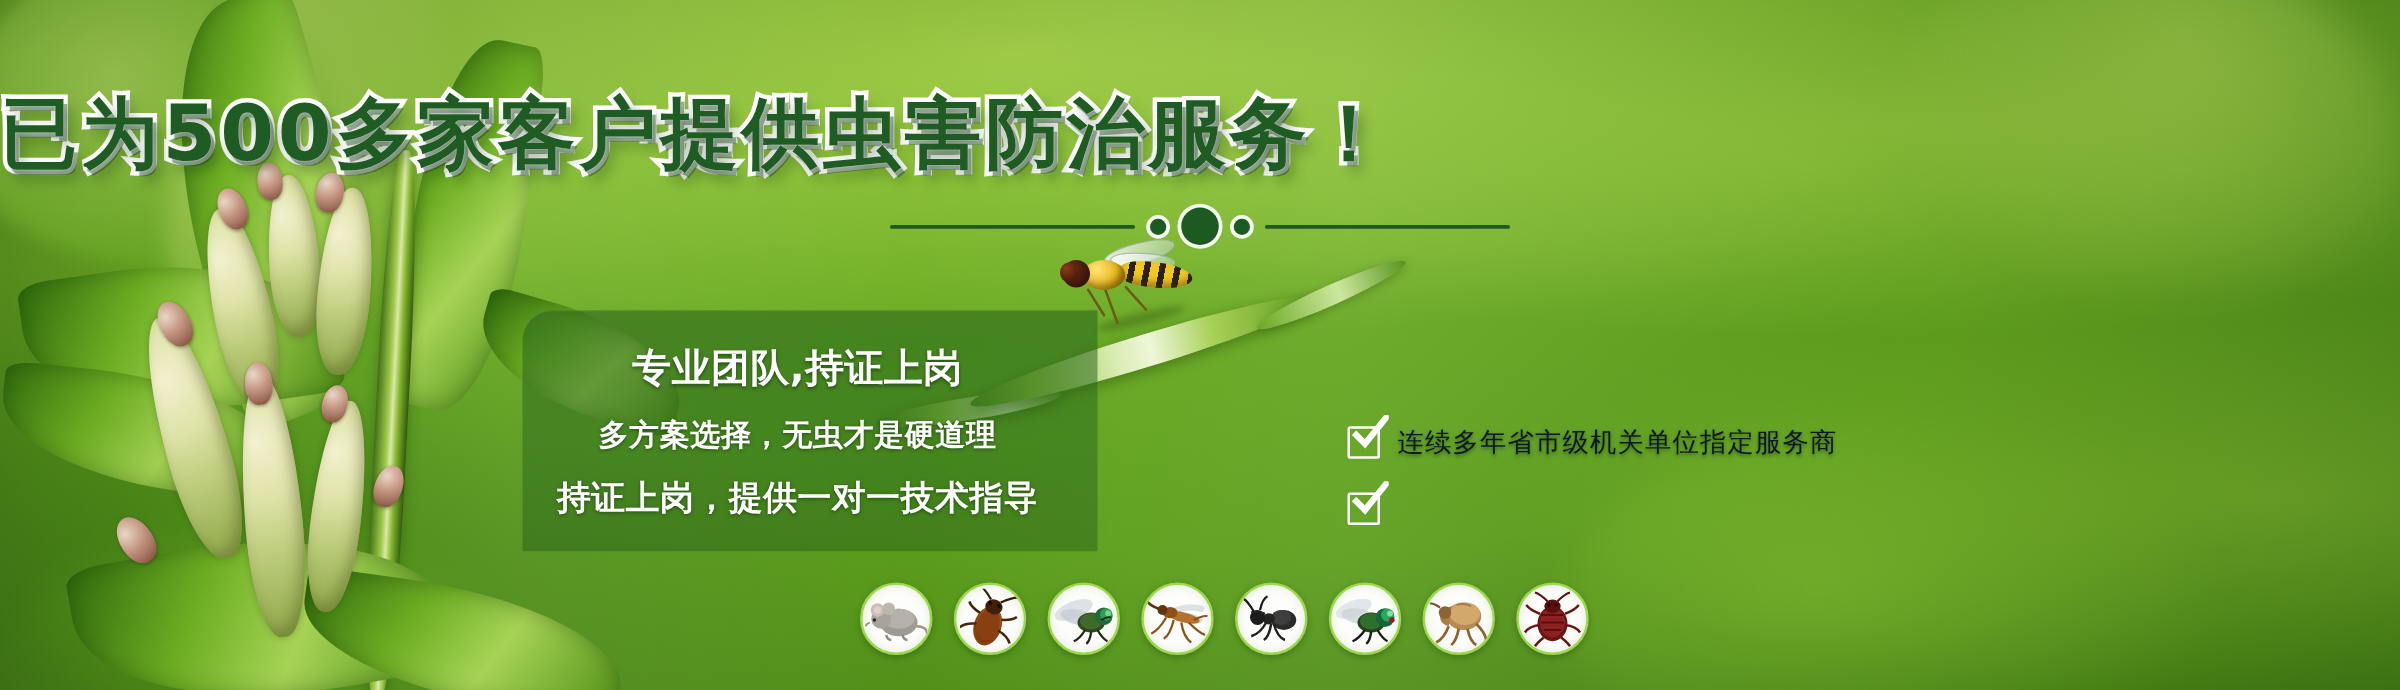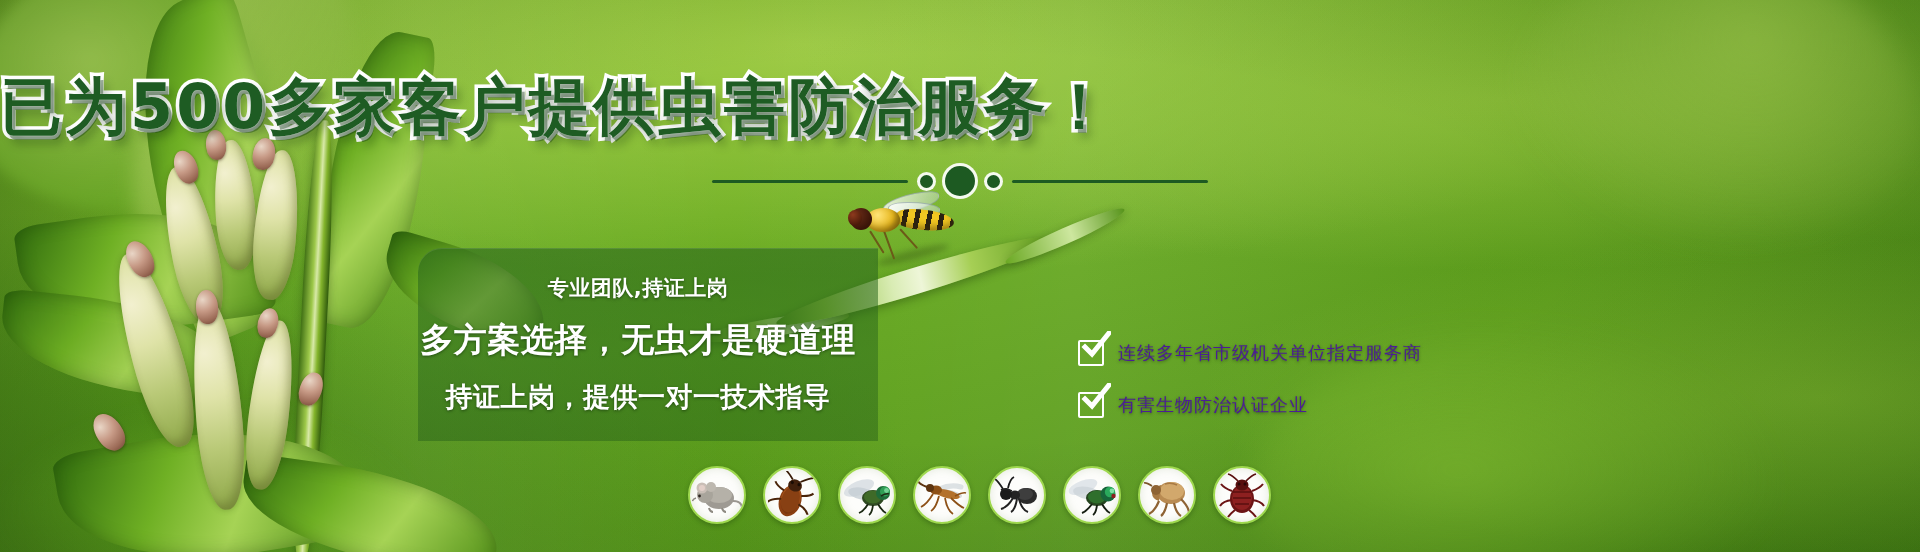--- a/index.html
+++ b/index.html
@@ -228,39 +228,39 @@
     display:flex; flex-direction:column; justify-content:center;
     padding:0 20px 0 0;
     text-align:center;
     gap:16px;
   }
   .feature-box .fl {
     color:#ffffff; font-weight:700; white-space:nowrap;
     font-family:"DejaVu Sans","Liberation Sans",sans-serif;
     text-shadow:0 1px 3px rgba(10,35,5,.55);
   }
-  .feature-box .fl.l1 { font-size:21px; letter-spacing:.5px; }
-  .feature-box .fl.l2 { font-size:33px; letter-spacing:.5px; }
+  .feature-box .fl.l1 { font-size:31px; letter-spacing:.5px; }
+  .feature-box .fl.l2 { font-size:24px; letter-spacing:.5px; }
   .feature-box .fl.l3 { font-size:27px; letter-spacing:.5px; }
 
   
   .checklist {
     position:absolute; left:1078px; top:340px;
     display:flex; flex-direction:column; gap:26px;
   }
   .check-row { display:flex; align-items:center; gap:14px; }
   .check-box {
     position:relative; width:26px; height:26px; flex:0 0 26px;
     border:2px solid #ffffff; border-radius:2px;
   }
   .check-box .tick {
     position:absolute; left:1px; top:-11px; width:30px; height:30px;
   }
   .check-text {
-    color:#4c1d95; font-size:18px; font-weight:400; white-space:nowrap;
+    color:#0f172a; font-size:21px; font-weight:400; white-space:nowrap;
     letter-spacing:1px;
     font-family:Liberation Mono, monospace;
     text-shadow:0 1px 3px rgba(10,35,5,.5);
   }
 
   
   .pest-row {
     position:absolute; left:688px; top:466px;
     display:flex; gap:17px; align-items:center;
   }
@@ -362,21 +362,20 @@
       </span>
       <span class="check-text">连续多年省市级机关单位指定服务商</span>
     </div>
 
     <div class="check-row">
       <span class="check-box">
         <svg class="tick" viewBox="0 0 30 30" aria-hidden="true">
           <path d="M4 16 L11 23 L28 2" fill="none" stroke="#ffffff" stroke-width="5" stroke-linecap="square" stroke-linejoin="miter"></path>
         </svg>
       </span>
-      <span class="check-text">有害生物防治认证企业</span>
     </div>
 
   </div>
 
   <div class="pest-row">
 
     <div class="pest">
       <svg width="50" height="40" viewBox="0 0 50 40">
         <ellipse cx="27" cy="23" rx="15" ry="11" fill="#9e9a93"></ellipse>
         <ellipse cx="27" cy="20" rx="13" ry="8" fill="#b5b1a8"></ellipse>

